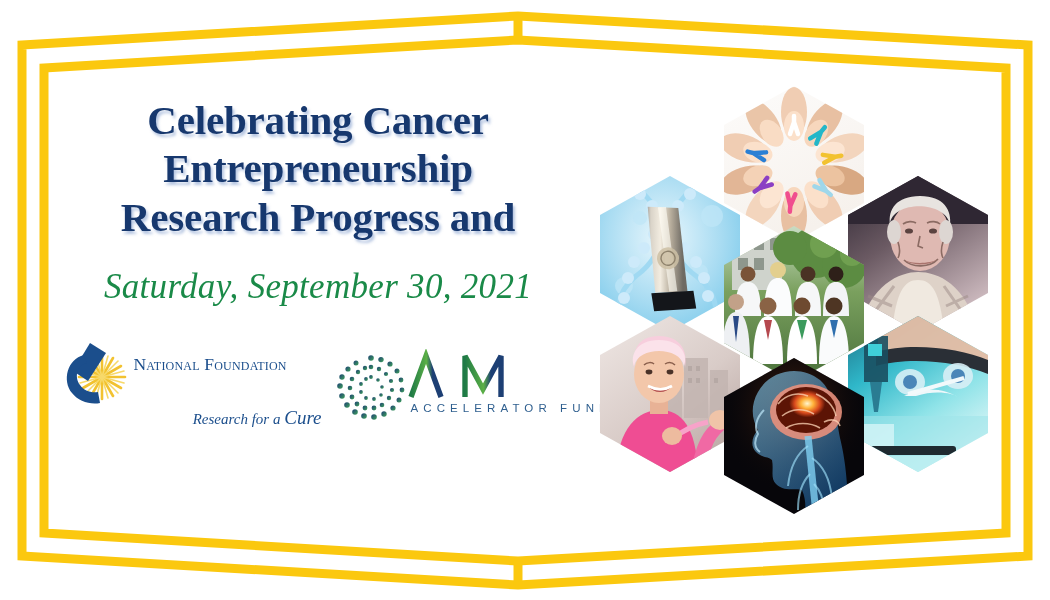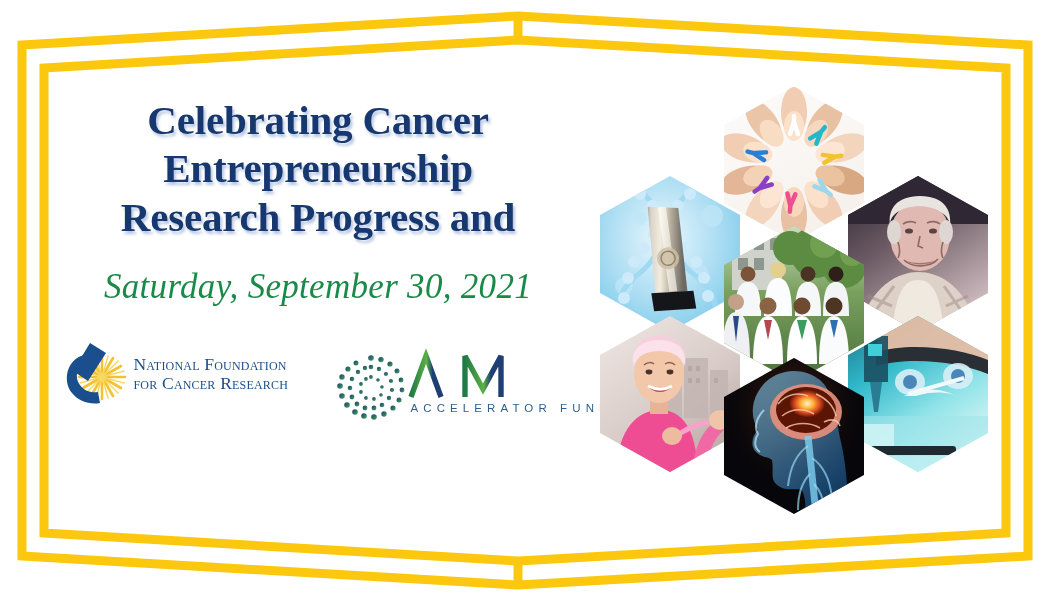--- a/index.html
+++ b/index.html
@@ -160,22 +160,22 @@
         </g>
 
         <g fill="#1b4e8c">
           <path d="M 28,8 L 44,18 L 26,46 L 11,36 Z"></path>
           <path d="M 22,20 C 5,24 0,46 10,58 C 16,66 28,70 38,68 L 36,57
                    C 29,58 22,56 18,50 C 12,42 15,30 25,28 Z"></path>
         </g>
       </svg>
       <div class="nfcr-words">
         <div class="nfcr-l1">National Foundation</div>
-        <div class="nfcr-l2">for Cancer Research</div>
       </div>
+      <div class="nfcr-tag"><span>Research for a </span><span class="big">Cure</span></div>
     </div>
 
     <div class="aimhi">
       <svg class="aimhi-mark" viewBox="0 0 76 76">
         <defs>
           <linearGradient id="dotg" x1="0" y1="0" x2="1" y2="1">
             <stop offset="0%" stop-color="#1d3f74"></stop>
             <stop offset="100%" stop-color="#3fa35a"></stop>
           </linearGradient>
         </defs>

